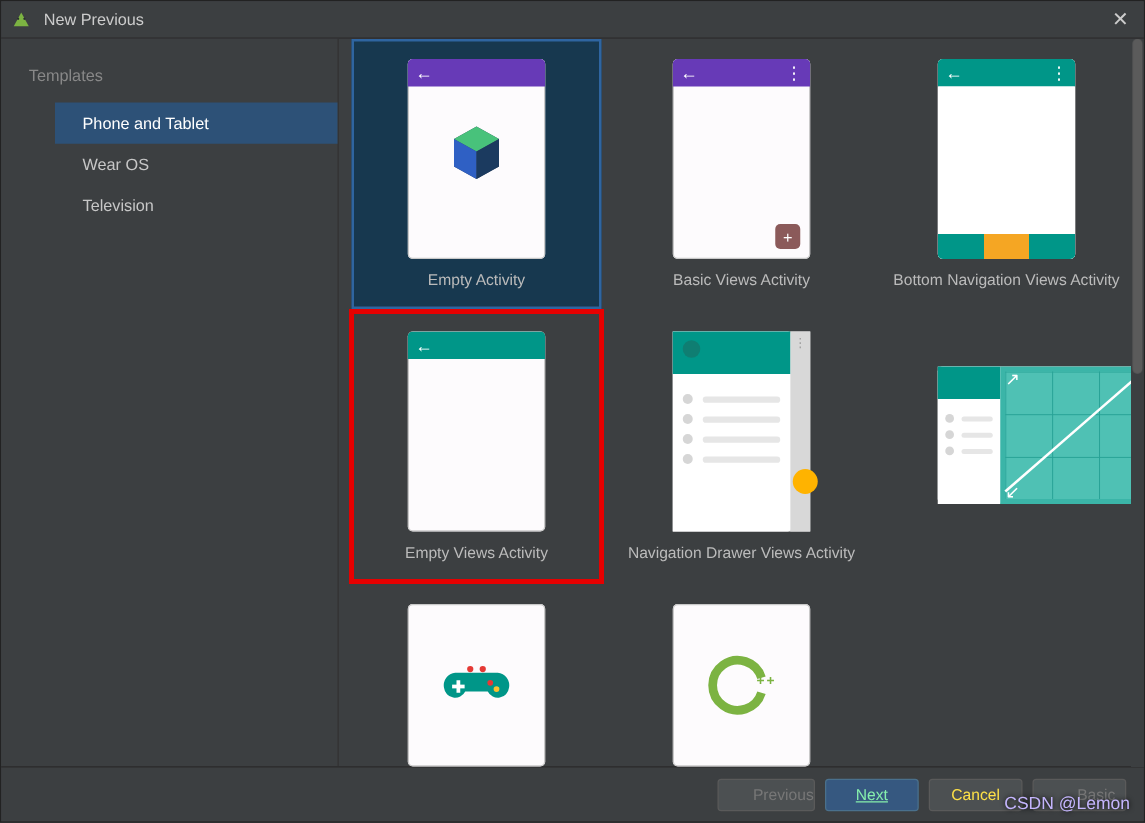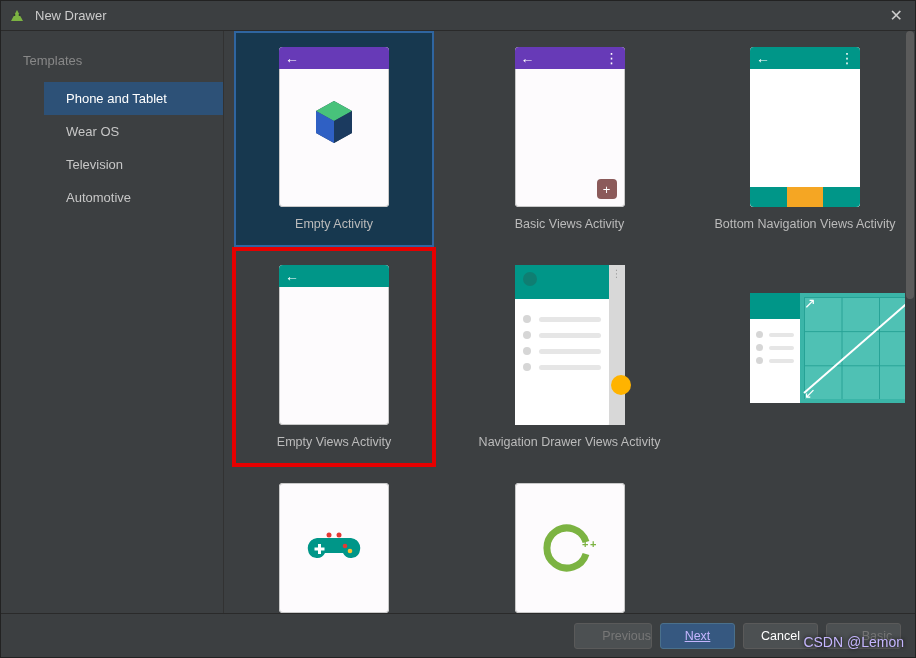--- a/index.html
+++ b/index.html
@@ -37,21 +37,21 @@
     padding:0 8px;
     background:var(--bg);
     border-bottom:1px solid #2a2a2a;
     font-size:13px;
   }
   .titlebar .logo{width:16px;height:16px;margin-right:10px;}
   .titlebar .title{color:#ccc;}
   .titlebar .close{margin-left:auto;color:#ccc;font-size:16px;cursor:pointer;padding:4px;}
   .body{flex:1;display:flex;min-height:0;background:var(--bg);}
   .sidebar{
-    width:223px;background:var(--bg);
+    width:270px;background:var(--bg);
     border-right:1px solid #323232;
     padding-top:18px;
   }
   .sidebar .heading{color:#888;font-size:13px;padding:4px 22px 14px;}
   .side-item{
     padding:9px 22px;font-size:13px;cursor:pointer;color:#c7c7c7;margin-left:43px;
   }
   .side-item.selected{background:var(--accent);color:#fff;}
   .content{
     flex:1;overflow:auto;padding:0 10px 10px;
@@ -77,25 +77,25 @@
     color:#bbb;font-size:12.5px;padding:4px 0 10px;text-align:center;white-space:nowrap;
   }
   
   .footer{
     height:44px;border-top:1px solid #2a2a2a;
     display:flex;align-items:center;justify-content:flex-end;
     gap:8px;padding:0 14px;background:var(--bg);
   }
   .btn{
     min-width:75px;height:26px;border:1px solid #5a5a5a;border-radius:3px;
-    background:var(--btn);color:#ffffff;display:flex;align-items:center;justify-content:center;
+    background:var(--btn);color:#fde047;display:flex;align-items:center;justify-content:center;
     font-size:12.5px;cursor:pointer;
   }
   .btn.disabled{color:#777;cursor:default;padding-left:27px;}
-  .btn.primary{background:var(--btn-primary);border-color:#4a708c;color:#c4b5fd;}
+  .btn.primary{background:var(--btn-primary);border-color:#4a708c;color:#86efac;}
   .btn .mn{text-decoration:underline;}
   .watermark{
     position:absolute;bottom:8px;right:12px;color:#c4b5fd;font-size:14px;
     text-shadow:0 0 4px #000;
   }
   .scrollbar-fake{position:absolute;right:0;top:30px;bottom:44px;width:10px;background:var(--bg);}
   .scrollbar-fake .sthumb{position:absolute;top:0;height:46%;left:1px;right:1px;background:#5b5b5b;border-radius:4px;}
 
   
   .th{width:100%;height:100%;}
@@ -154,31 +154,30 @@
 <div class="dialog">
 
   <div class="titlebar">
     <span class="logo">
       <svg viewBox="0 0 16 16">
           <polygon points="8,2 14,13 2,13" fill="#7cb342"></polygon>
           <circle cx="5.5" cy="7" r="0.9" fill="#2b2d30"></circle>
           <circle cx="10.5" cy="7" r="0.9" fill="#2b2d30"></circle>
         </svg>
     </span>
-    <span class="title">New Drawer</span>
+    <span class="title">New Previous</span>
     <span class="close">✕</span>
   </div>
 
   <div class="body">
     <div class="sidebar">
       <div class="heading">Templates</div>
       <div class="side-item selected">Phone and Tablet</div>
       <div class="side-item">Wear OS</div>
       <div class="side-item">Television</div>
-      <div class="side-item">Automotive</div>
     </div>
 
     <div class="content">
       <div class="grid">
 
 
         <div class="tpl selected">
           <div class="thumb">
             <div class="phone">
               <div class="appbar purple">

